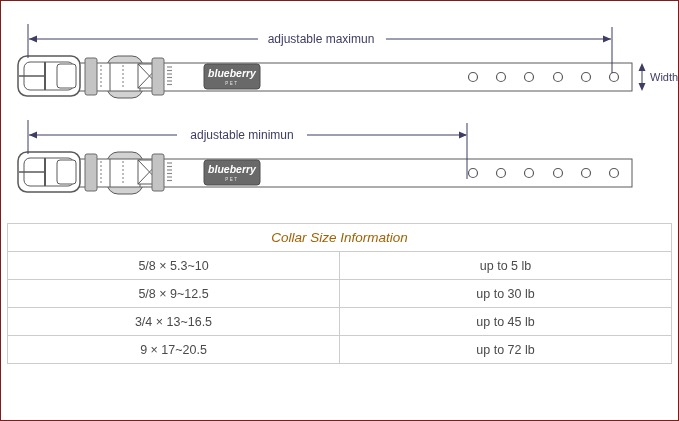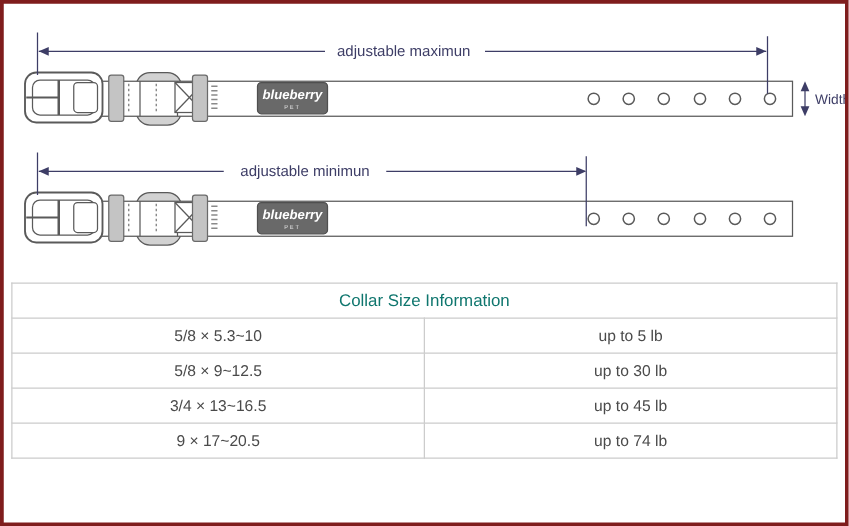--- a/index.html
+++ b/index.html
@@ -1,21 +1,21 @@
 <!DOCTYPE html>
 <html><head>
 <meta charset="utf-8">
 <style>
   html,body{margin:0;padding:0;background:#fff;}
   body{font-family:"Liberation Sans", sans-serif;}
   .frame{
     position:relative;
     width:679px;height:421px;
     box-sizing:border-box;
-    border:3px solid #7f1d1d;
+    border:1px solid #7f1d1d;
     background:#fff;
     overflow:hidden;
   }
   svg text{font-family:"Liberation Sans", sans-serif;}
   .dim-text{fill:#3d3d66;font-size:12px;}
   .width-text{fill:#3d3d66;font-size:11px;}
   .brand-text{fill:#ffffff;font-size:10.5px;font-style:italic;font-weight:bold;}
   .brand-sub-text{fill:#e3e3e3;font-size:4.5px;letter-spacing:1.5px;}
   .size-table-wrap{margin:0 6px;}
   table.size-table{
@@ -29,22 +29,23 @@
     border:1px solid #cccccc;
     height:27px;
     text-align:center;
     vertical-align:middle;
     padding:0 4px;
   }
   td.section-cell{
     text-align:left;
     padding-left:8px;
     font-size:13.5px;
-    color:#0f766e;
+    color:#a16207;
     height:26px;
+    font-style:italic;
   }
   td.tips-cell{
     text-align:left;
     padding-left:7px;
     height:26px;
   }
 </style>
 </head>
 <body>
 
@@ -153,19 +154,19 @@
         <tr>
           <td>5/8 × 9~12.5</td>
           <td>up to 30 lb</td>
         </tr>
         <tr>
           <td>3/4 × 13~16.5</td>
           <td>up to 45 lb</td>
         </tr>
         <tr>
           <td>9 × 17~20.5</td>
-          <td>up to 74 lb</td>
+          <td>up to 72 lb</td>
         </tr>
       </tbody>
     </table>
   </div>
 
 </div>
 
 </body></html>

